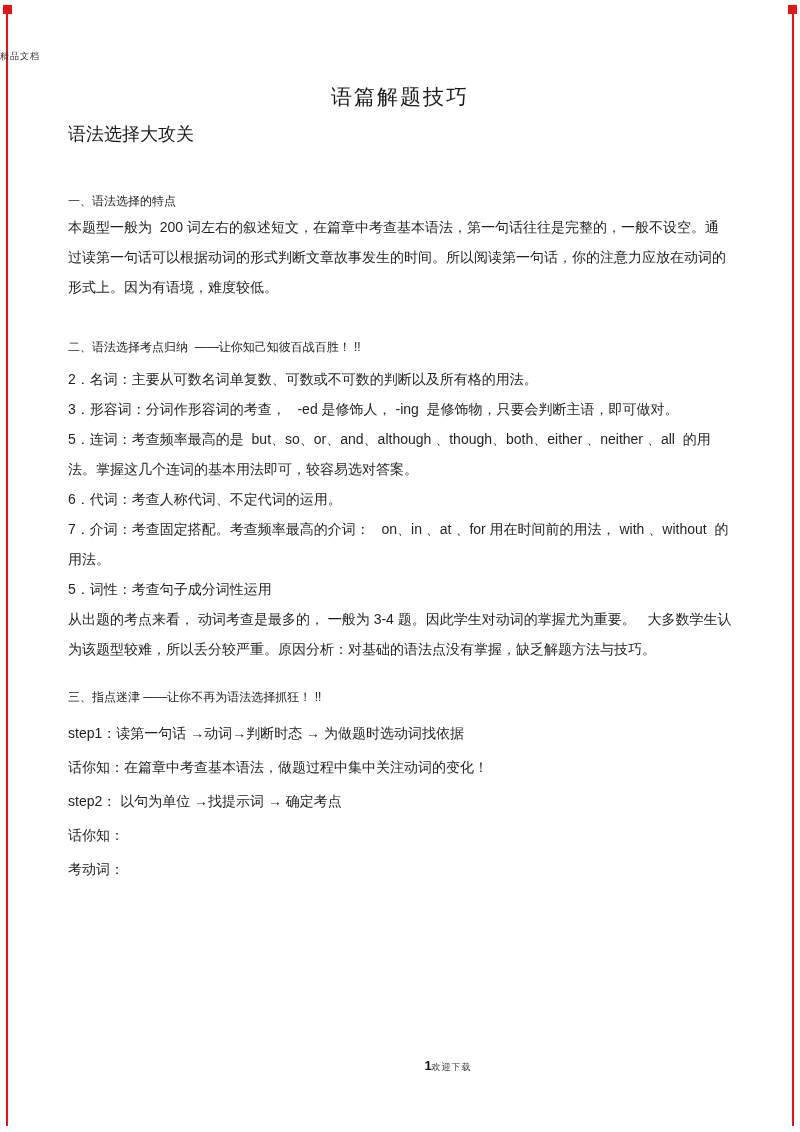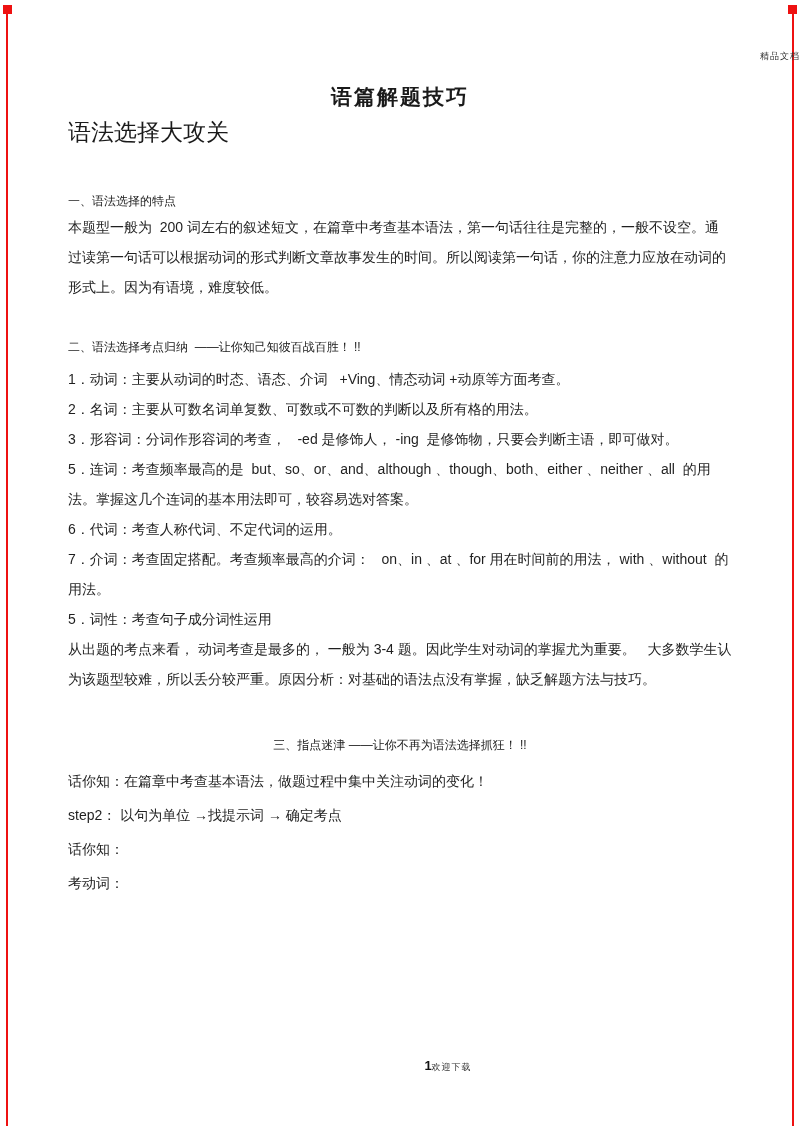--- a/index.html
+++ b/index.html
@@ -16,41 +16,41 @@
   
   .corner-mark { position:absolute; width:9px; height:9px; background:#ee1111; top:5px; }
   .corner-mark.tl { left:3px; }
   .corner-mark.tr { right:3px; }
   .edge-line { position:absolute; width:2px; top:14px; bottom:6px; background:#ee1111; }
   .edge-line.l { left:6px; }
   .edge-line.r { right:6px; }
 
   .header-note {
     position:absolute; top:50px; left:0; width:100%;
-    text-align:right; font-size:9px; color:#333; letter-spacing:1px;
+    text-align:left; font-size:9px; color:#333; letter-spacing:1px;
   }
 
   .doc { position:absolute; left:68px; right:68px; top:82px; }
 
   .title {
     margin:0; text-align:center;
-    font-size:21px; font-weight:700; color:#1a1a1a;
+    font-size:21px; font-weight:400; color:#1a1a1a;
     line-height:30px; letter-spacing:2px;
   }
   .subtitle {
-    margin-top:10px; font-size:23px; color:#1a1a1a; line-height:24px;font-family:Liberation Mono, monospace;
+    margin-top:10px; font-size:18px; color:#1a1a1a; line-height:24px;
   }
 
   .sec-heading {
     font-size:12px; color:#1a1a1a; line-height:22px;
     white-space:pre-wrap;
   }
   .h1 { margin-top:44px; }
   .h2 { margin-top:34px; }
-  .h3 { margin-top:40px;text-align:center; }
+  .h3 { margin-top:22px; }
 
   p.body {
     margin:0; font-size:14px; line-height:30px; color:#1f1f1f;
     white-space:pre-wrap;
   }
   .after-heading { margin-top:4px; }
   .items { margin-top:6px; }
 
   .sec3-lines p.body { line-height:34px; }
   .sec3-lines { margin-top:8px; }
@@ -80,34 +80,34 @@
     <div class="subtitle">语法选择大攻关</div>
 
     <div>
       <div class="sec-heading h1">一、语法选择的特点</div>
       <p class="body after-heading">本题型一般为  200 词左右的叙述短文，在篇章中考查基本语法，第一句话往往是完整的，一般不设空。通过读第一句话可以根据动词的形式判断文章故事发生的时间。所以阅读第一句话，你的注意力应放在动词的形式上。因为有语境，难度较低。</p>
     </div>
 
     <div>
       <div class="sec-heading h2">二、语法选择考点归纳  ——让你知己知彼百战百胜！ !!</div>
       <div class="items">
-        <p class="body">1．动词：主要从动词的时态、语态、介词   +Ving、情态动词 +动原等方面考查。</p>
         <p class="body">2．名词：主要从可数名词单复数、可数或不可数的判断以及所有格的用法。</p>
         <p class="body">3．形容词：分词作形容词的考查，   -ed 是修饰人， -ing  是修饰物，只要会判断主语，即可做对。</p>
         <p class="body">5．连词：考查频率最高的是  but、so、or、and、although 、though、both、either 、neither 、all  的用法。掌握这几个连词的基本用法即可，较容易选对答案。</p>
         <p class="body">6．代词：考查人称代词、不定代词的运用。</p>
         <p class="body">7．介词：考查固定搭配。考查频率最高的介词：   on、in 、at 、for 用在时间前的用法， with 、without  的用法。</p>
         <p class="body">5．词性：考查句子成分词性运用</p>
       </div>
       <p class="body">从出题的考点来看， 动词考查是最多的， 一般为 3-4 题。因此学生对动词的掌握尤为重要。   大多数学生认为该题型较难，所以丢分较严重。原因分析：对基础的语法点没有掌握，缺乏解题方法与技巧。</p>
     </div>
 
     <div>
       <div class="sec-heading h3">三、指点迷津 ——让你不再为语法选择抓狂！ !!</div>
       <div class="sec3-lines">
+        <p class="body">step1：读第一句话 →动词→判断时态 → 为做题时选动词找依据</p>
         <p class="body">话你知：在篇章中考查基本语法，做题过程中集中关注动词的变化！</p>
         <p class="body">step2： 以句为单位 →找提示词 → 确定考点</p>
         <p class="body">话你知：</p>
         <p class="body">考动词：</p>
       </div>
     </div>
 
   </div>
 
   <div class="footer">

